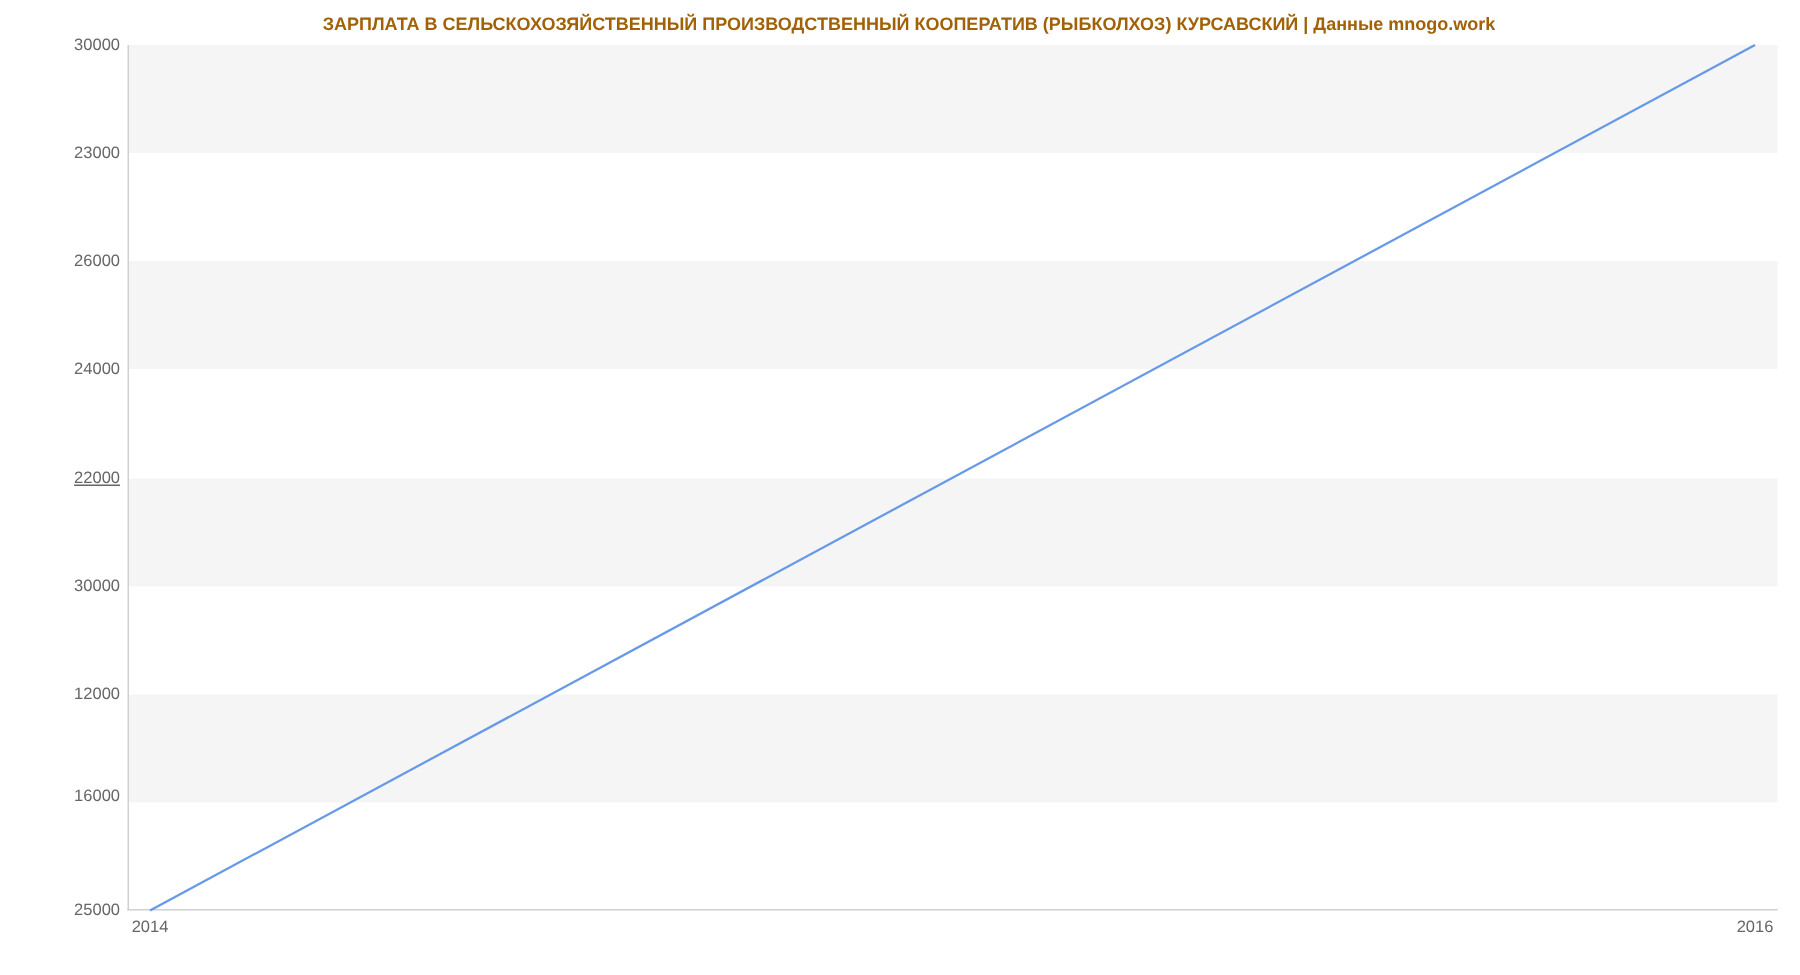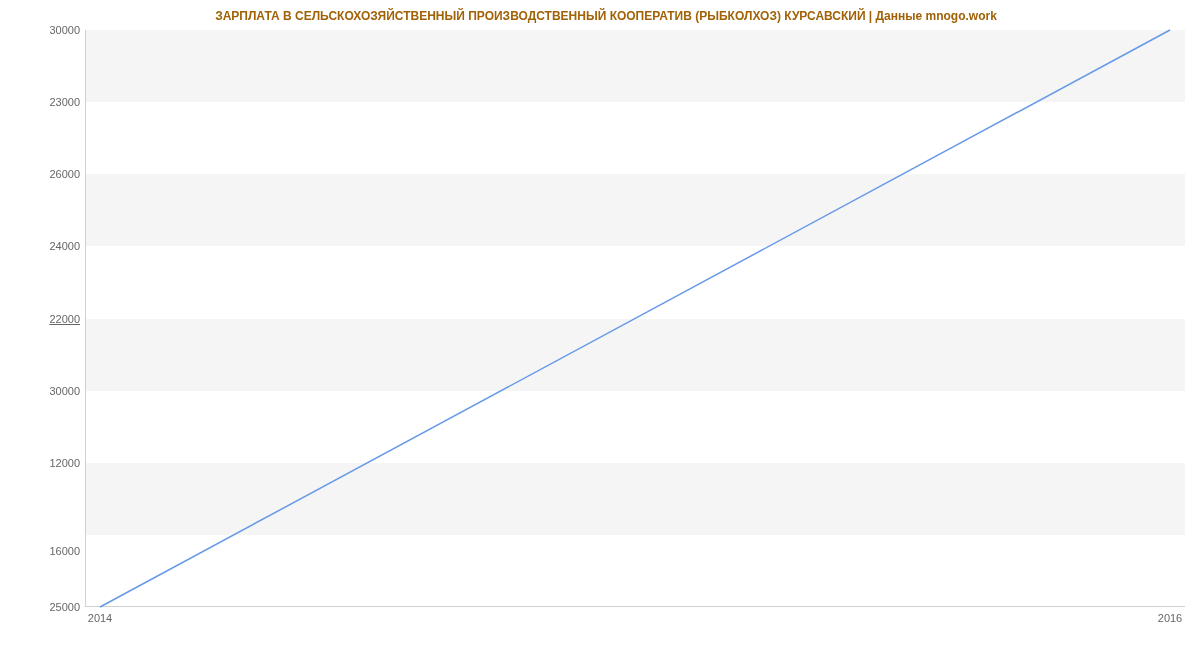--- a/index.html
+++ b/index.html
@@ -79,21 +79,21 @@
   <div class="grid-band" style="top:432.75px;height:72.125px;"></div>
 </div>
 
 <div class="y-tick-label" style="top:30px;">30000</div>
 <div class="y-tick-label" style="top:102.125px;">23000</div>
 <div class="y-tick-label" style="top:174.25px;margin-left:24px;">26000</div>
 <div class="y-tick-label" style="top:246.375px;">24000</div>
 <div class="y-tick-label" style="top:318.5px;text-decoration:underline;">22000</div>
 <div class="y-tick-label" style="top:390.625px;">30000</div>
 <div class="y-tick-label" style="top:462.75px;">12000</div>
-<div class="y-tick-label" style="top:551px;margin-left:16px;">16000</div>
+<div class="y-tick-label" style="top:531px;margin-left:16px;">16000</div>
 <div class="y-tick-label" style="top:607px;">25000</div>
 
 <div class="x-tick-label" style="left:100px;">2014</div>
 <div class="x-tick-label" style="left:1170px;">2016</div>
 
 <svg class="line-svg" viewBox="0 0 1100 577" preserveAspectRatio="none">
   <polyline class="data-line" points="15,577 1085,0"></polyline>
 </svg>
 
 </body></html>

